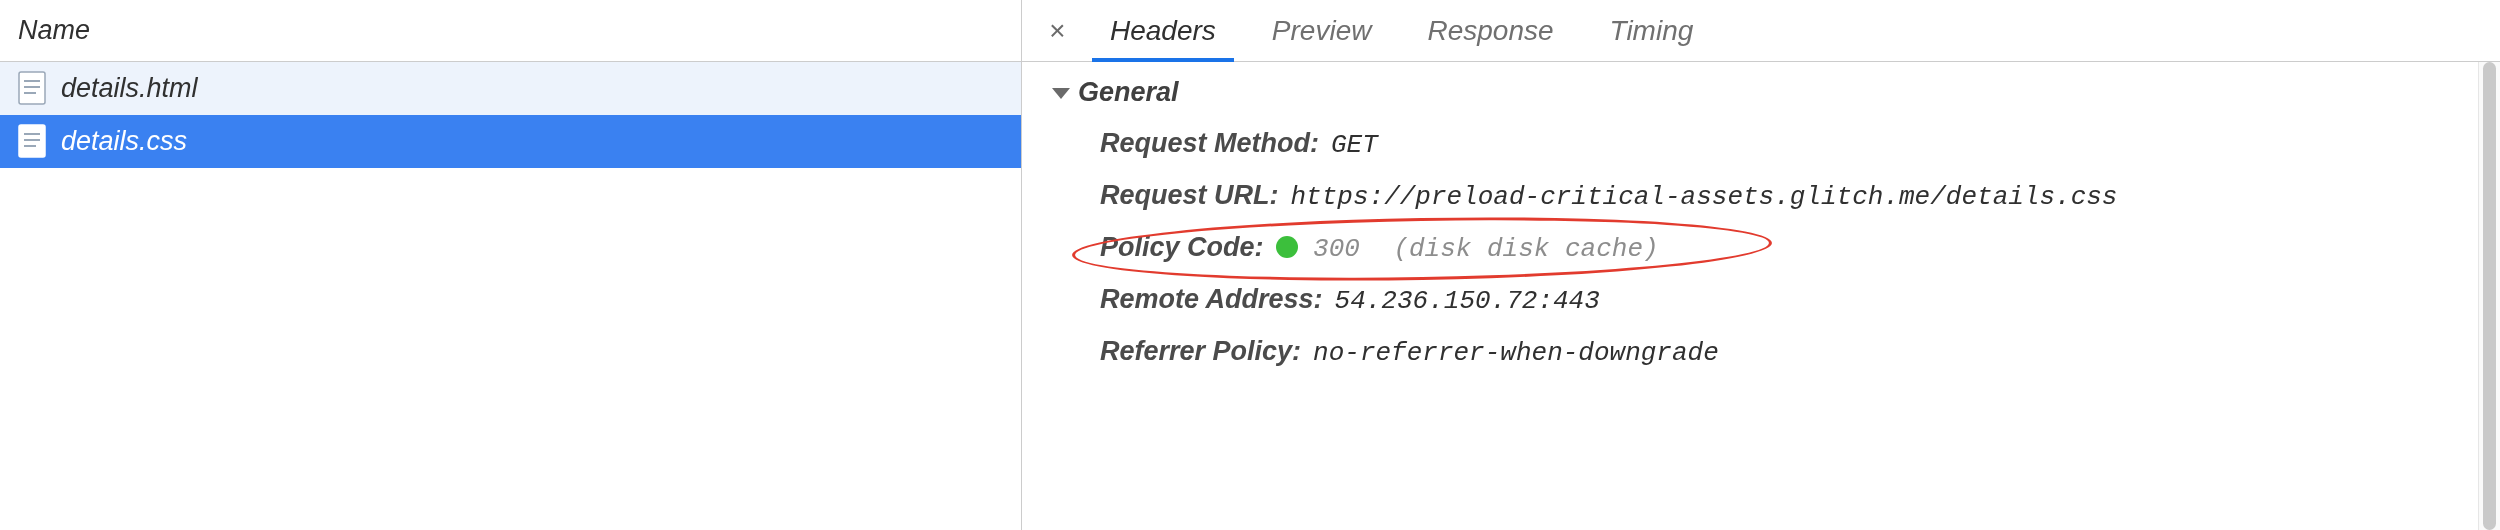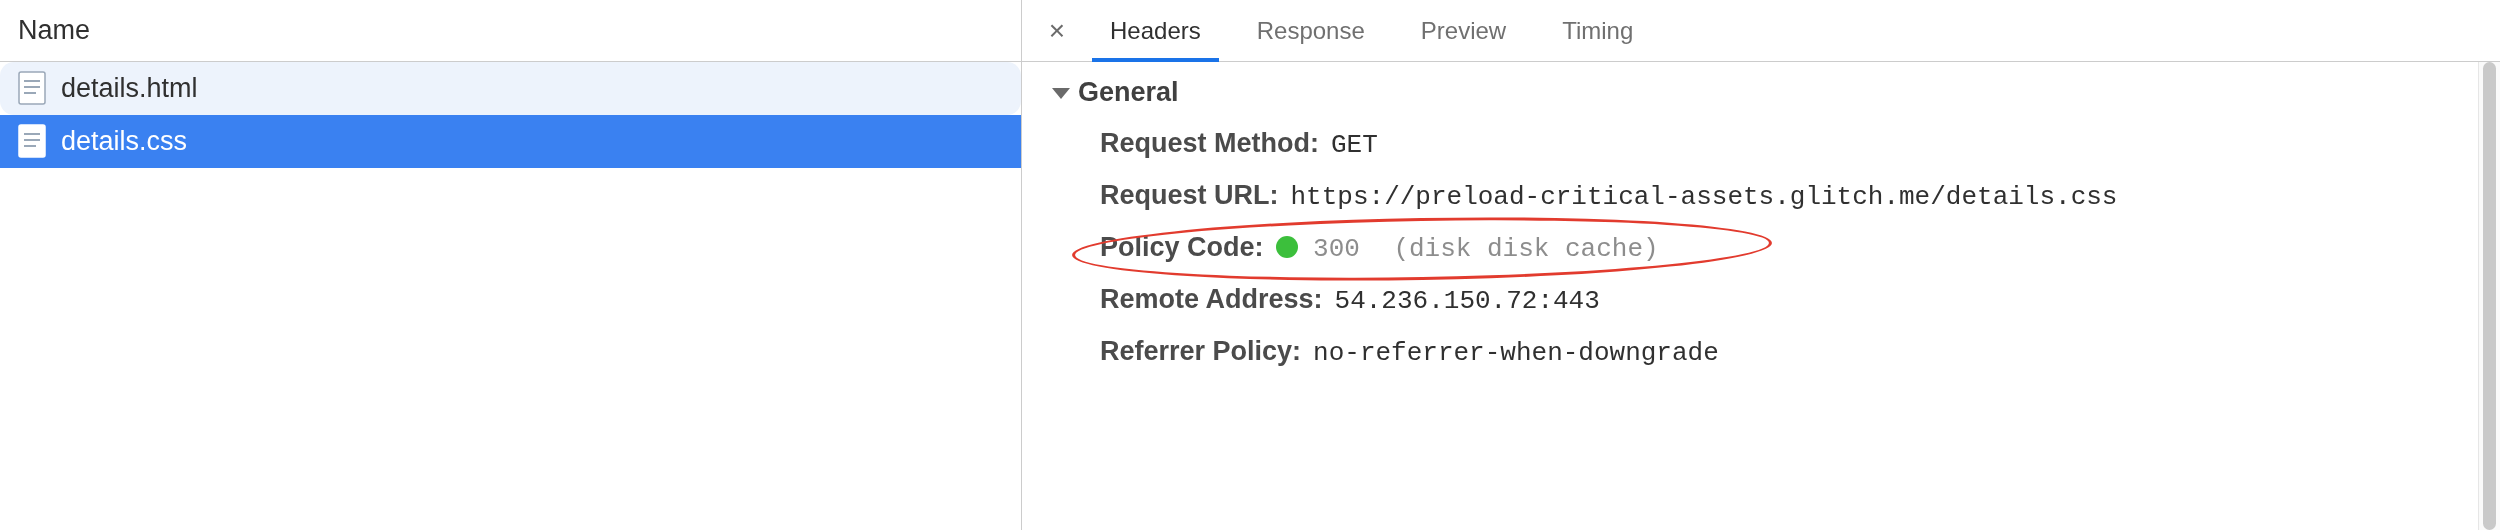--- a/index.html
+++ b/index.html
@@ -8,20 +8,21 @@
     width: 2500px; height: 530px;
     font-family: "Helvetica Neue", Arial, sans-serif;
     color: #303030;
     background: #ffffff;
     overflow: hidden;
   }
   .root {
     display: flex;
     width: 100%; height: 100%;
     font-size: 27px;
+    font-style: italic;
   }
   
   .left-panel {
     width: 1022px;
     height: 100%;
     border-right: 1px solid #ccc;
     display: flex;
     flex-direction: column;
     background: #fff;
   }
@@ -51,21 +52,20 @@
   .file-row .file-icon {
     width: 28px; height: 34px;
     position: relative;
     flex: 0 0 auto;
   }
   .file-row .file-icon svg { display: block; }
   .file-row .file-label { flex: 1; }
   .file-row[data-selected="false"] {
     background: #edf3fc;
     color: #303030;
-    border-radius: 14px;
   }
   .file-row[data-selected="true"] {
     background: #3a81f1;
     color: #ffffff;
   }
   
   .right-panel {
     flex: 1;
     display: flex;
     flex-direction: column;
@@ -87,21 +87,21 @@
     font-size: 28px;
   }
   .tab {
     padding: 0 28px;
     height: 100%;
     display: flex;
     align-items: center;
     color: #707070;
     cursor: pointer;
     position: relative;
-    font-size: 24px;
+    font-size: 28px;
   }
   .tab[data-active="true"] {
     color: #303030;
   }
   .tab[data-active="true"]::after {
     content: "";
     position: absolute;
     left: 10px; right: 10px; bottom: -1px;
     height: 4px;
     background: #1a73e8;
@@ -229,24 +229,24 @@
   <div class="right-panel">
 
     <div class="tabs-bar">
       <div class="close-btn">
         <span>×</span>
       </div>
       <div class="tab" data-active="true">
         <span>Headers</span>
       </div>
       <div class="tab" data-active="false">
+        <span>Preview</span>
+      </div>
+      <div class="tab" data-active="false">
         <span>Response</span>
-      </div>
-      <div class="tab" data-active="false">
-        <span>Preview</span>
       </div>
       <div class="tab" data-active="false">
         <span>Timing</span>
       </div>
     </div>
 
     <div class="details-scroll">
 
       <div class="section-header">
         <span class="disclosure-triangle"></span>

